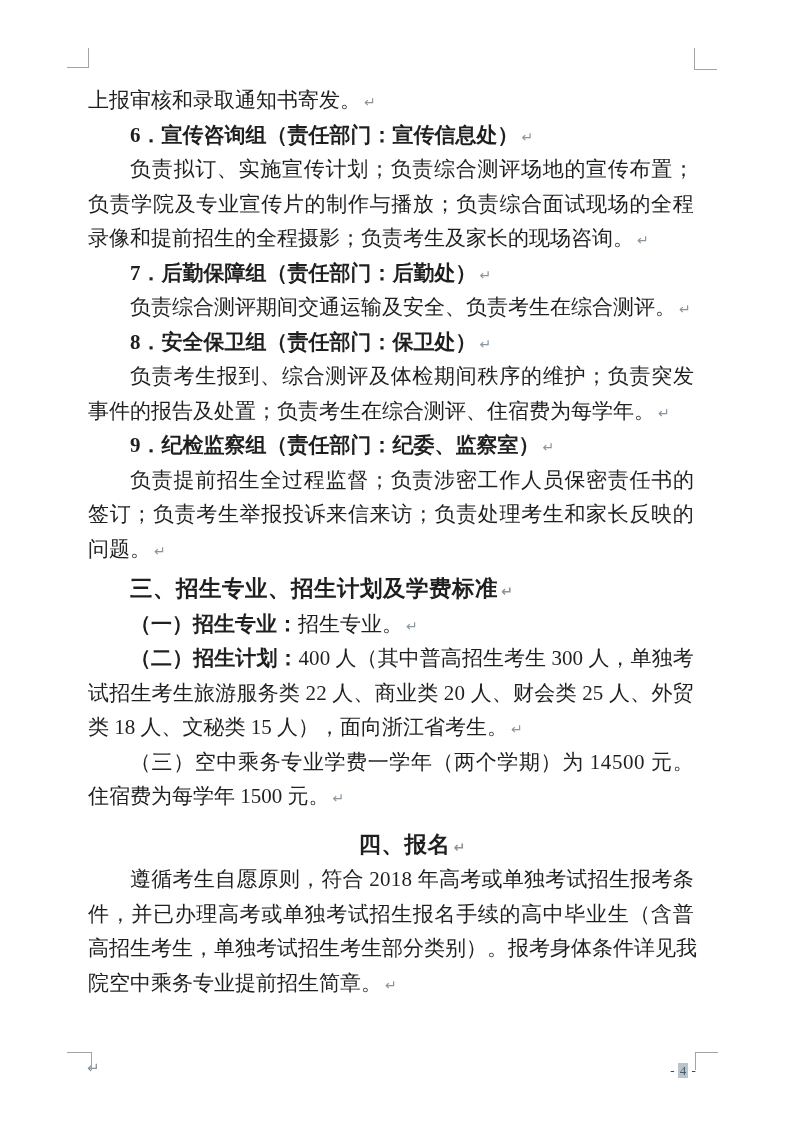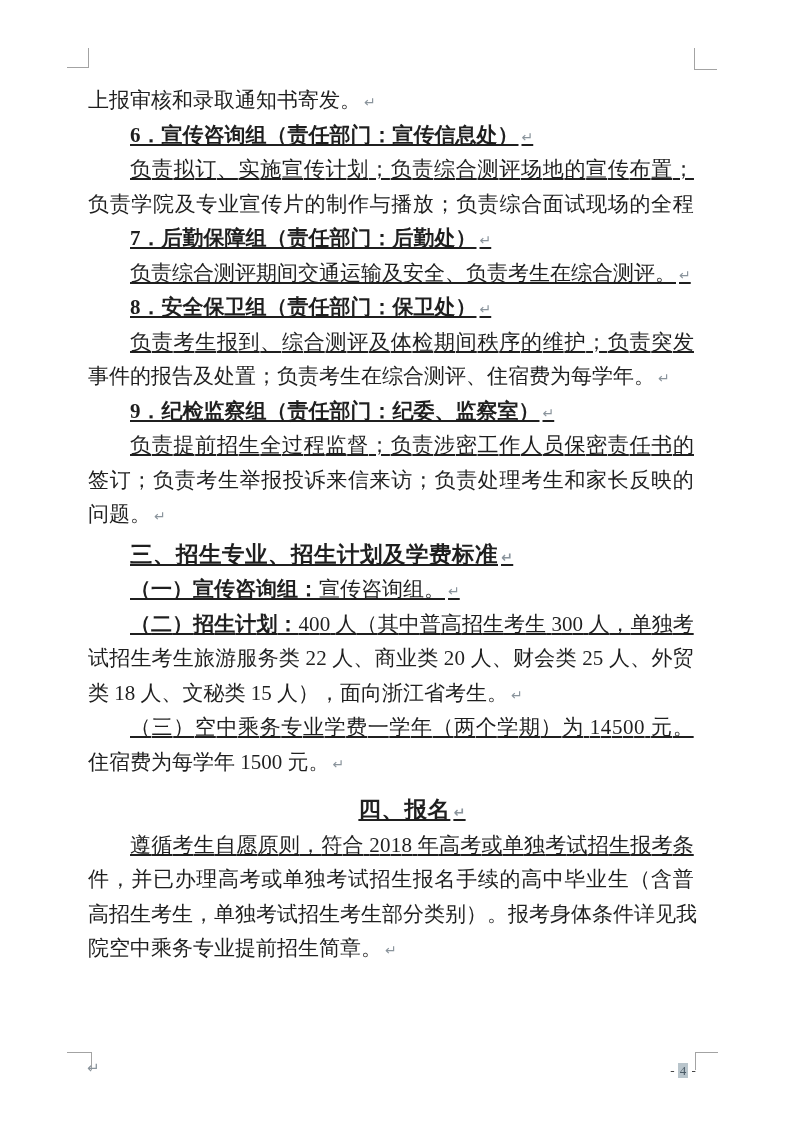--- a/index.html
+++ b/index.html
@@ -30,21 +30,21 @@
   .doc {
     position: absolute;
     left: 88px; top: 83px; width: 606px;
   }
   .line {
     height: 34.5px;
     line-height: 34.5px;
     font-size: 21px;
     white-space: nowrap;
   }
-  .line.indent { padding-left: 42px; text-decoration: underline; }
+  .line.indent { padding-left: 42px; }
   .line.full { display: flex; justify-content: space-between; align-items: baseline; }
   .line .b { font-weight: bold; }
   .line.kai { font-size: 22.5px; font-weight: bold; letter-spacing: 0.5px; }
   .ch { white-space: pre; flex: 0 0 auto; }
   .pilcrow {
     font-size: 14px;
     color: var(--pilcrow);
     margin-left: 3px;
     font-family: "DejaVu Sans", sans-serif;
   }
@@ -128,20 +128,21 @@
         <span class="ch">综</span>
         <span class="ch">合</span>
         <span class="ch">面</span>
         <span class="ch">试</span>
         <span class="ch">现</span>
         <span class="ch">场</span>
         <span class="ch">的</span>
         <span class="ch">全</span>
         <span class="ch">程</span>
       </div>
+      <div class="line"><span>录像和提前招生的全程摄影；负责考生及家长的现场咨询。</span><span class="pilcrow">↵</span></div>
       <div class="line indent"><span class="b">7．后勤保障组（责任部门：后勤处）</span><span class="pilcrow">↵</span></div>
       <div class="line indent"><span>负责综合测评期间交通运输及安全、负责考生在综合测评。</span><span class="pilcrow">↵</span></div>
       <div class="line indent"><span class="b">8．安全保卫组（责任部门：保卫处）</span><span class="pilcrow">↵</span></div>
       <div class="line indent full">
         <span class="ch">负</span>
         <span class="ch">责</span>
         <span class="ch">考</span>
         <span class="ch">生</span>
         <span class="ch">报</span>
         <span class="ch">到</span>
@@ -221,21 +222,21 @@
         <span class="ch">生</span>
         <span class="ch">和</span>
         <span class="ch">家</span>
         <span class="ch">长</span>
         <span class="ch">反</span>
         <span class="ch">映</span>
         <span class="ch">的</span>
       </div>
       <div class="line"><span>问题。</span><span class="pilcrow">↵</span></div>
       <div class="line indent kai" style="margin-top: 6px;"><span class="b">三、招生专业、招生计划及学费标准</span><span class="pilcrow">↵</span></div>
-      <div class="line indent"><span class="b">（一）宣传咨询组：</span><span>宣传咨询组。</span><span class="pilcrow">↵</span></div>
+      <div class="line indent"><span class="b">（一）招生专业：</span><span>招生专业。</span><span class="pilcrow">↵</span></div>
       <div class="line indent full">
         <span class="ch b">（</span>
         <span class="ch b">二</span>
         <span class="ch b">）</span>
         <span class="ch b">招</span>
         <span class="ch b">生</span>
         <span class="ch b">计</span>
         <span class="ch b">划</span>
         <span class="ch b">：</span>
         <span class="ch">4</span>

